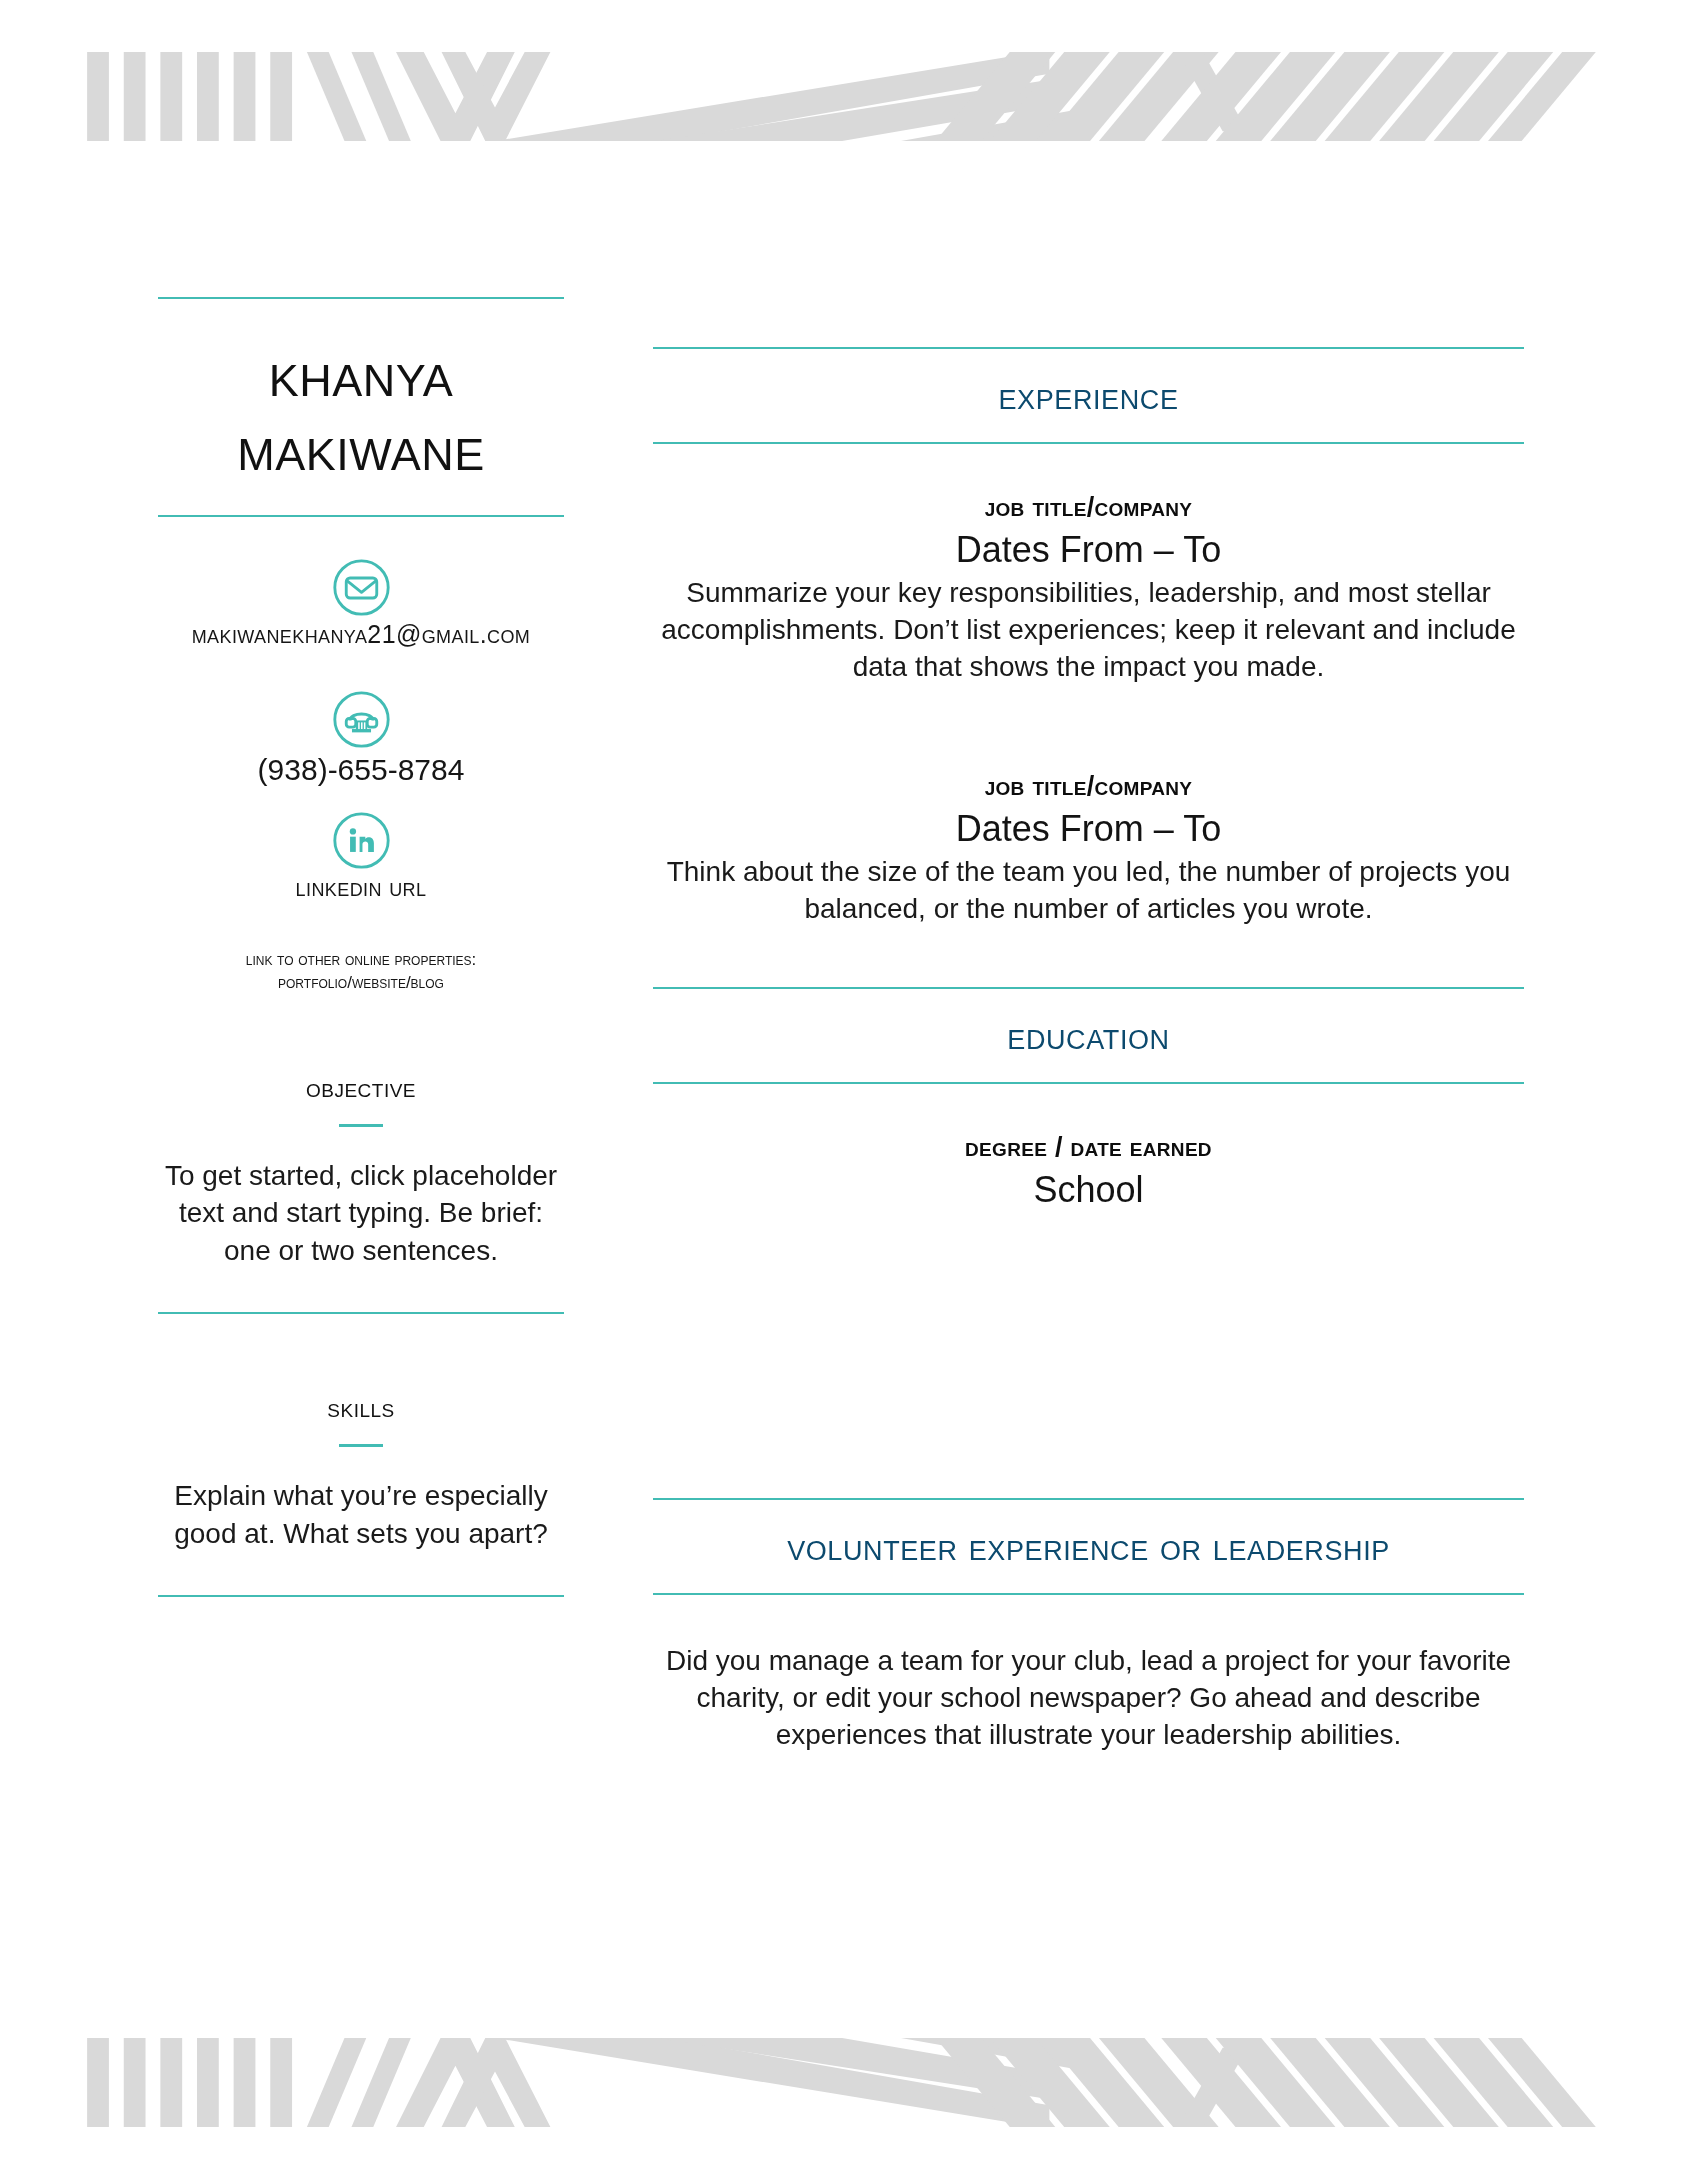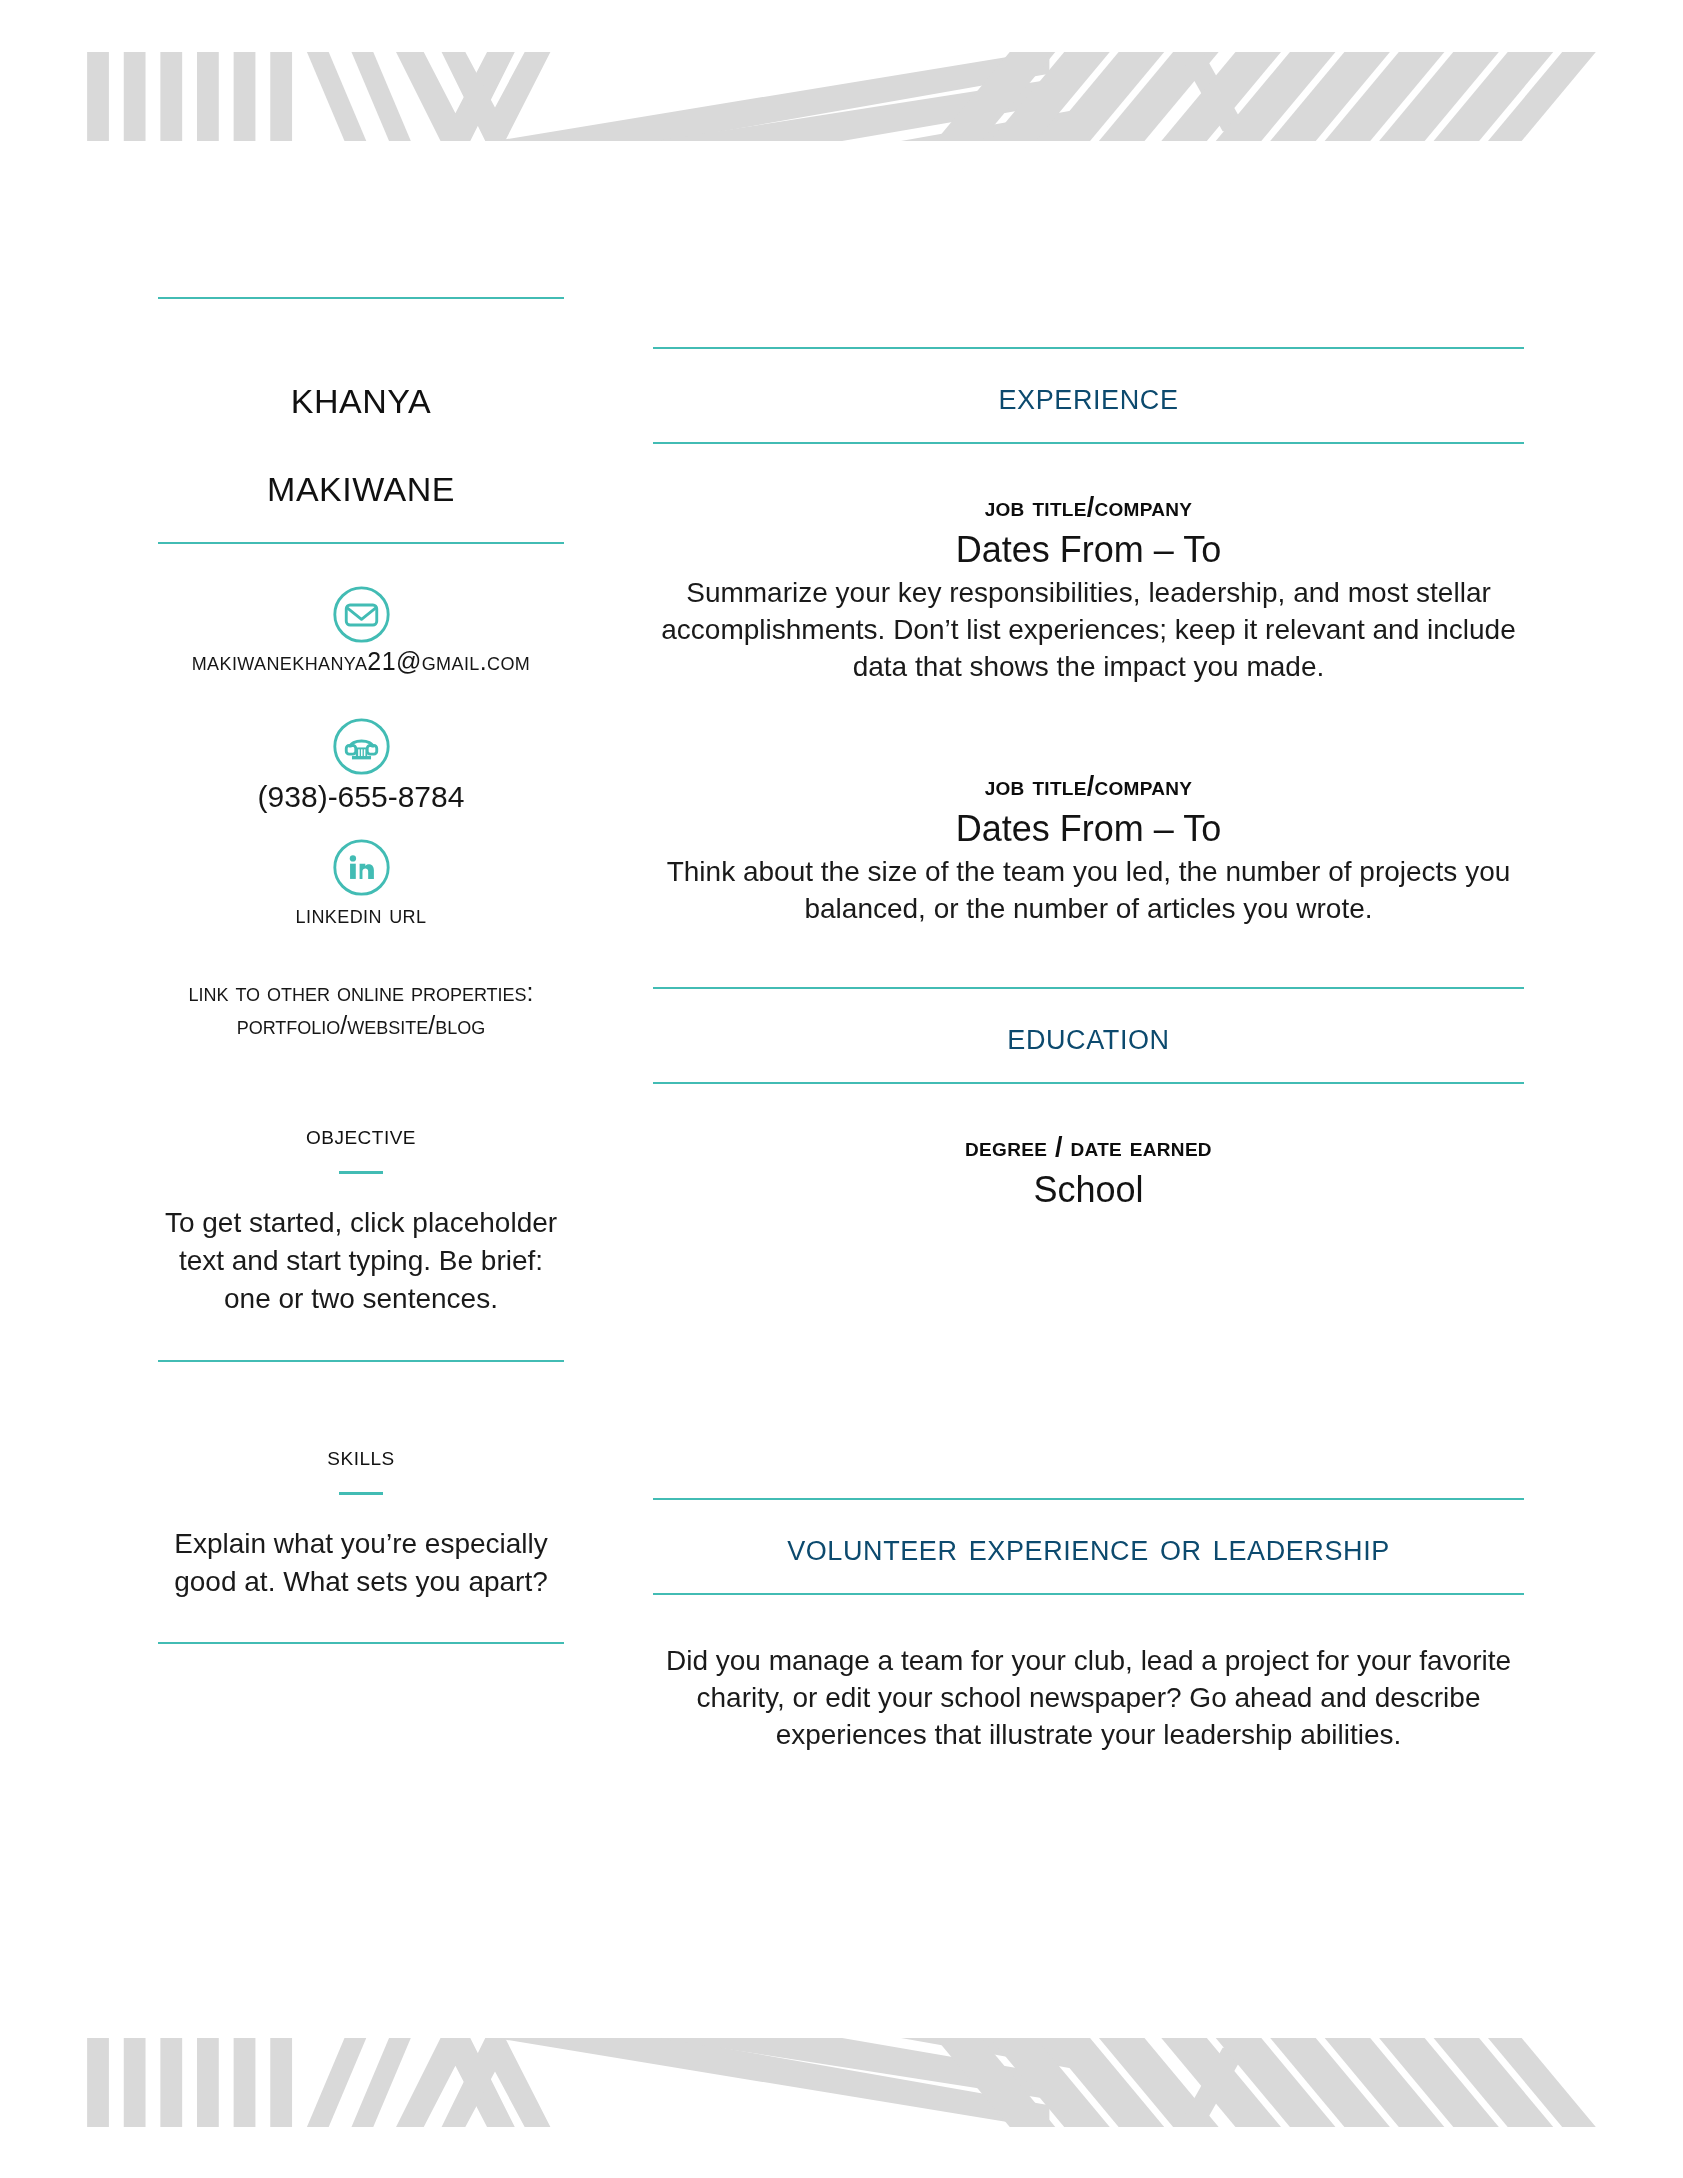--- a/index.html
+++ b/index.html
@@ -46,28 +46,27 @@
   }
   .rule-teal {
     height: 2px;
     background: #42bcb4;
     width: 100%;
   }
   .name-block {
     padding: 38px 0 30px 0;
   }
   .name-line {
-    font-size: 48px;
+    font-size: 64px;
     line-height: 1.16;
     letter-spacing: 0.5px;
     font-weight: 400;
     color: #111111;
     font-variant: small-caps;
     text-transform: lowercase;
-    margin-top: 32px;
   }
   .contact-block { padding-top: 40px; }
 
   .icon-circle {
     width: 61px;
     height: 61px;
     margin: 0 auto;
     display: block;
   }
   .contact-text {
@@ -82,21 +81,21 @@
   .contact-text.plain {
     font-variant: normal;
     text-transform: none;
     font-size: 30px;
     letter-spacing: 0;
   }
   .spacer-38 { height: 38px; }
   .spacer-22 { height: 22px; }
 
   .other-links {
-    font-size: 25px;
+    font-size: 17px;
     font-variant: small-caps;
     text-transform: lowercase;
     line-height: 1.3;
     margin-top: 46px;
     color: #161616;
   }
 
   .side-heading {
     font-size: 27px;
     font-variant: small-caps;

